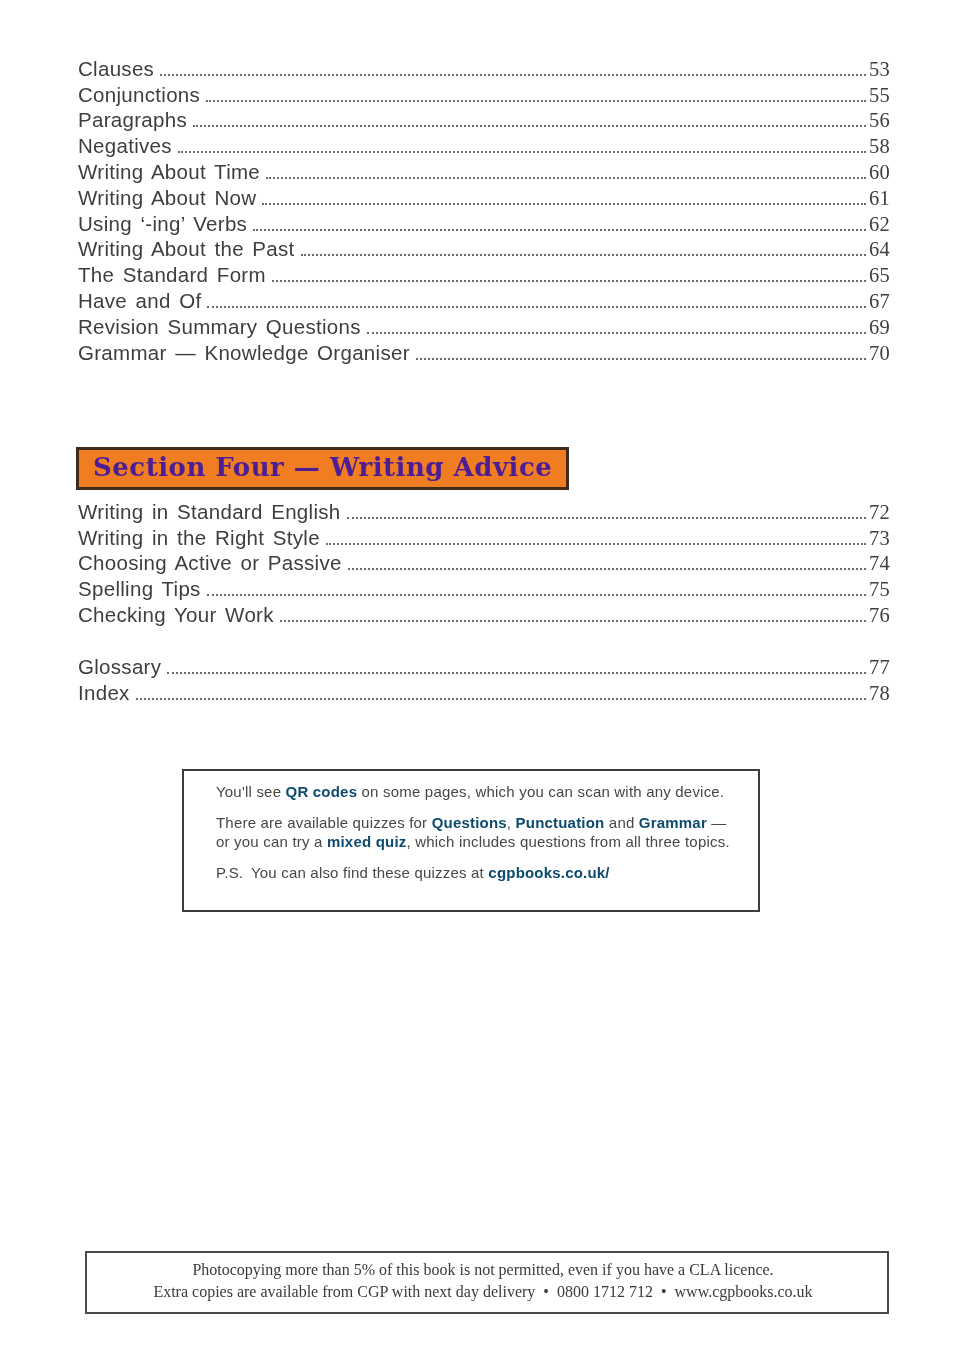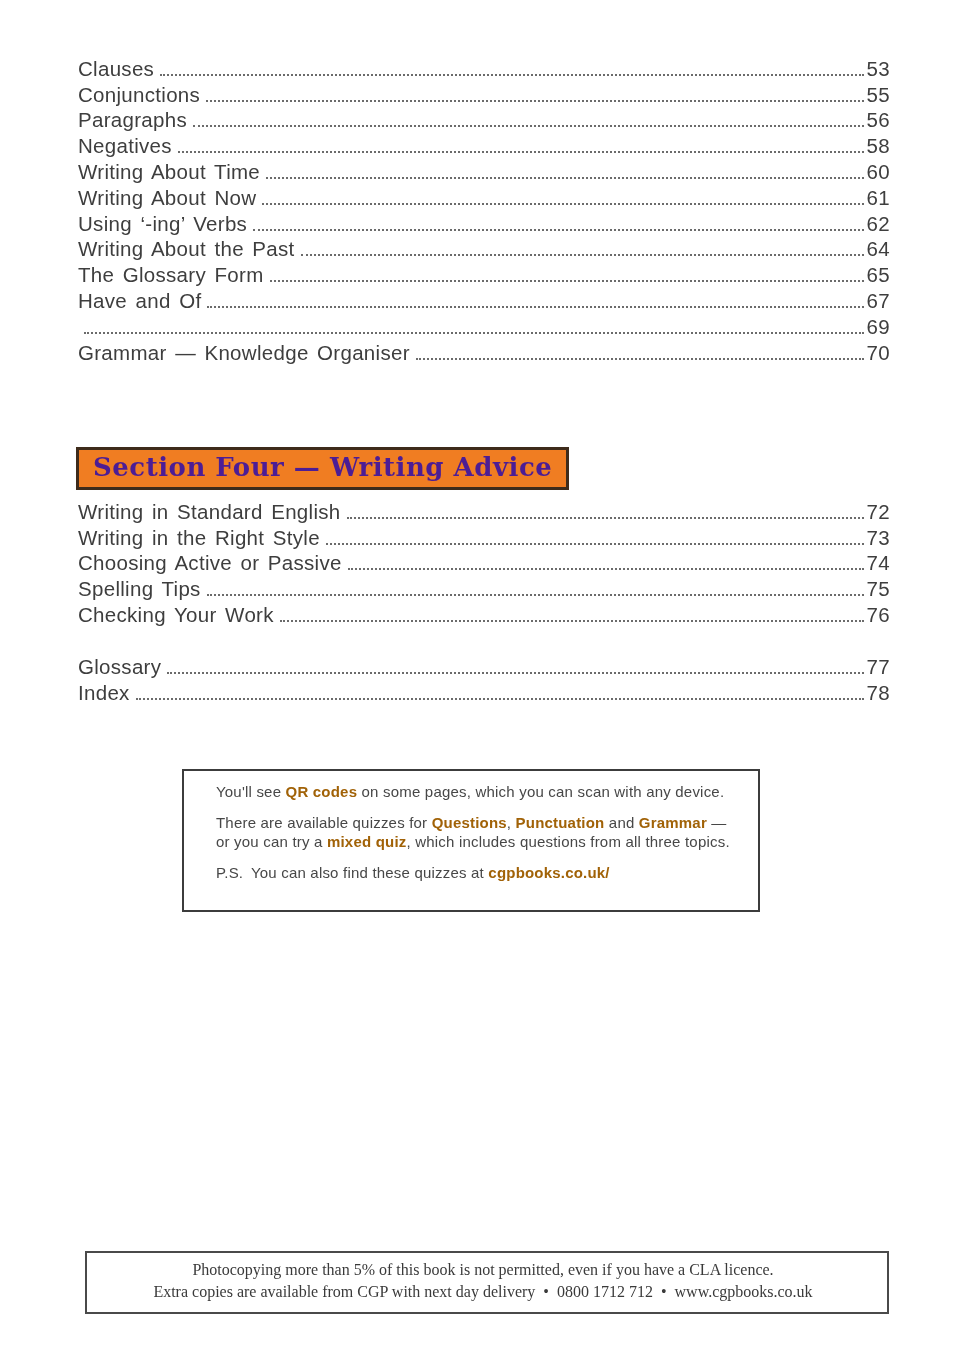--- a/index.html
+++ b/index.html
@@ -28,21 +28,21 @@
     letter-spacing: 0.3px;
     word-spacing: 2.5px;
   }
   .toc-label { white-space: nowrap; padding-bottom: 1px; }
   .toc-leader {
     flex: 1;
     border-bottom: 2px dotted #6b6b6b;
     margin: 0 3px 6px 6px;
     min-width: 20px;
   }
-  .toc-page { white-space: nowrap; padding-bottom: 1px; }
+  .toc-page { white-space: nowrap; padding-bottom: 1px; font-family: Liberation Serif, serif; }
 
   
   #section-header {
     position: absolute;
     left: 76px;
     top: 447px;
     display: inline-block;
     background: #F07D22;
     border: 3px solid #3E2B1B;
     padding: 2px 14px 5px 14px;
@@ -61,21 +61,21 @@
     width: 578px;
     height: 143px;
     border: 2px solid #3c3c3c;
     padding: 11px 10px 0 32px;
     font-size: 15px;
     line-height: 19.5px;
     color: #474747;
     letter-spacing: 0.2px;
   }
   .qr-para + .qr-para { margin-top: 11px; }
-  .qr-line b { font-weight: bold; color: #a16207; }
+  .qr-line b { font-weight: bold; color: #0c4a6e; }
 
   
   #colophon {
     position: absolute;
     left: 84px;
     top: 958px;
     width: 800px;
     font-family: "Liberation Serif", serif;
     font-size: 13.8px;
     line-height: 19px;
@@ -139,30 +139,31 @@
         <span class="toc-label">Using ‘-ing’ Verbs</span>
         <span class="toc-leader"></span>
         <span class="toc-page">62</span>
       </div>
       <div class="toc-row">
         <span class="toc-label">Writing About the Past</span>
         <span class="toc-leader"></span>
         <span class="toc-page">64</span>
       </div>
       <div class="toc-row">
-        <span class="toc-label">The Glossary Form</span>
+        <span class="toc-label">The Standard Form</span>
         <span class="toc-leader"></span>
         <span class="toc-page">65</span>
       </div>
       <div class="toc-row">
         <span class="toc-label">Have and Of</span>
         <span class="toc-leader"></span>
         <span class="toc-page">67</span>
       </div>
       <div class="toc-row">
+        <span class="toc-label">Revision Summary Questions</span>
         <span class="toc-leader"></span>
         <span class="toc-page">69</span>
       </div>
       <div class="toc-row">
         <span class="toc-label">Grammar — Knowledge Organiser</span>
         <span class="toc-leader"></span>
         <span class="toc-page">70</span>
       </div>
     </div>
 

